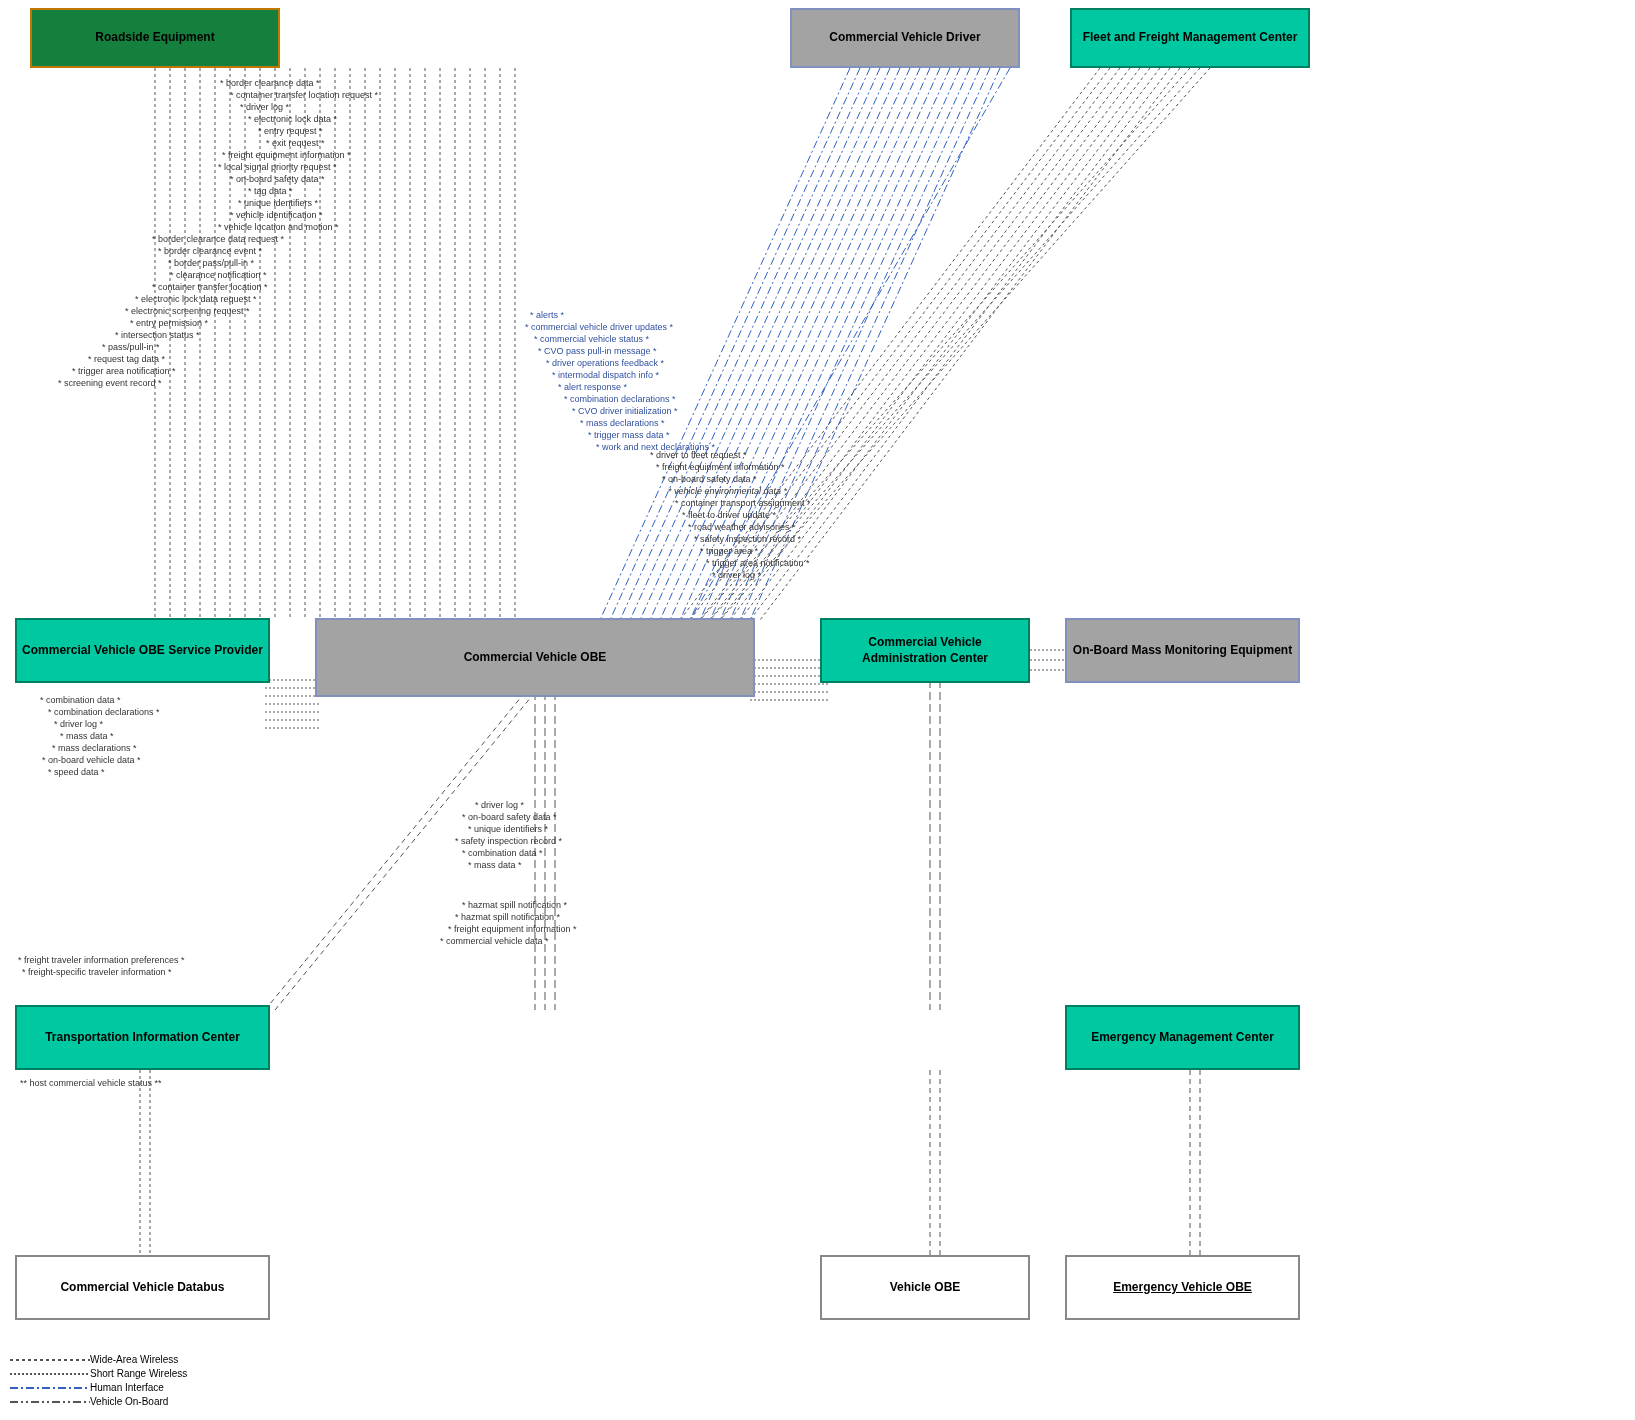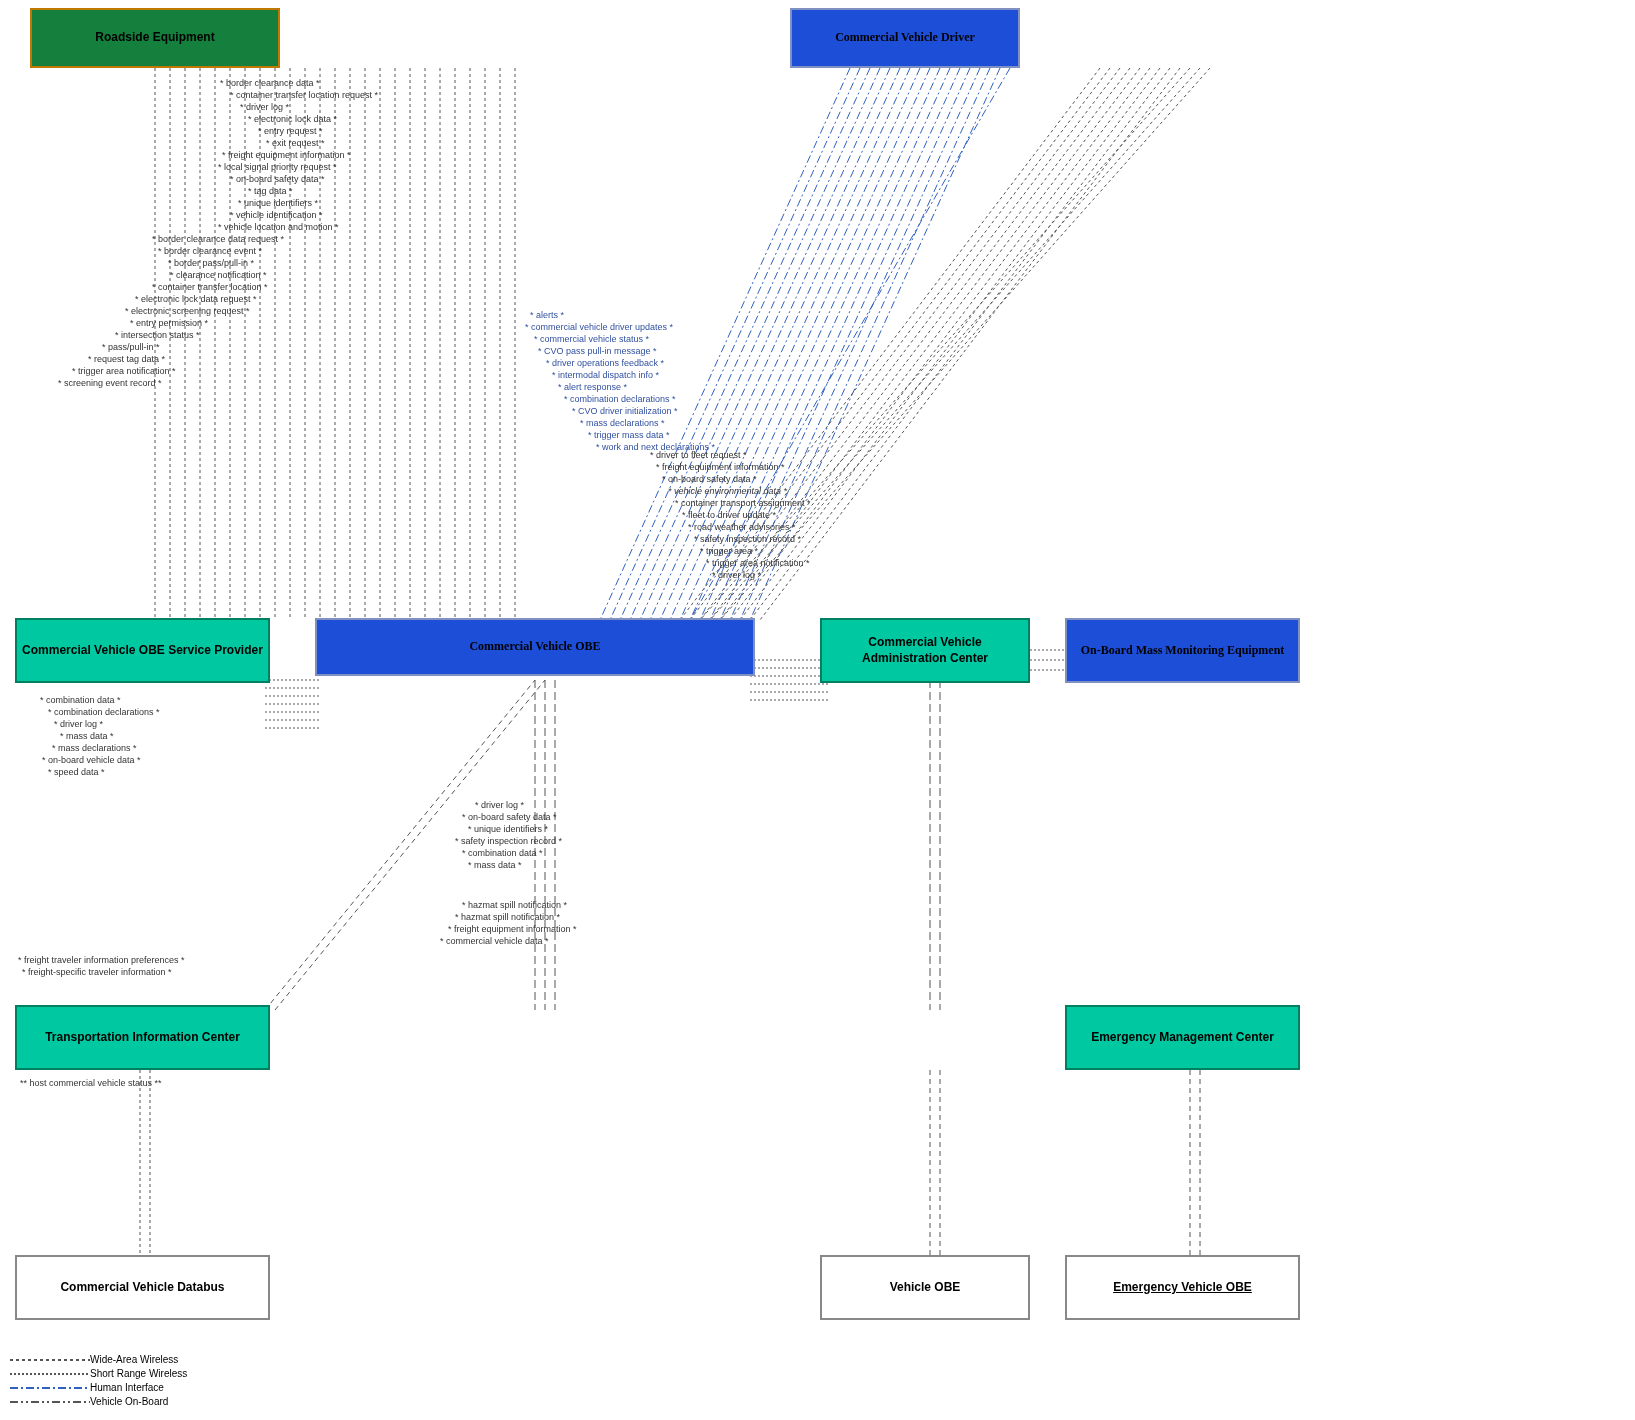--- a/index.html
+++ b/index.html
@@ -33,24 +33,23 @@
       background: #15803d;
       border-color: #c07800;
       color: #000;
     }
     .node-teal {
       background: #00c8a0;
       border-color: #008060;
       color: #000;
     }
     .node-purple {
-      background: #1d4ed8;
+      background: #a3a3a3;
       border-color: #8090c0;
       color: #000;
-      font-family: Liberation Serif, serif;
     }
     .node-white {
       background: #fff;
       border-color: #888;
       color: #000;
     }
     .label-text {
       position: absolute;
       font-size: 9px;
       color: #333;
@@ -183,26 +182,29 @@
   </svg>
 
   <div class="node node-orange" style="left:30px; top:8px; width:250px; height:60px;">
     <span>Roadside Equipment</span>
   </div>
 
   <div class="node node-purple" style="left:790px; top:8px; width:230px; height:60px;">
     <span>Commercial Vehicle Driver</span>
   </div>
 
+  <div class="node node-teal" style="left:1070px; top:8px; width:240px; height:60px;">
+    <span>Fleet and Freight Management Center</span>
+  </div>
 
   <div class="node node-teal" style="left:15px; top:618px; width:255px; height:65px;">
     <span>Commercial Vehicle OBE Service Provider</span>
   </div>
 
-  <div class="node node-purple" style="left:315px; top:618px; width:440px; height:58px;">
+  <div class="node node-purple" style="left:315px; top:618px; width:440px; height:79px;">
     <span>Commercial Vehicle OBE</span>
   </div>
 
   <div class="node node-teal" style="left:820px; top:618px; width:210px; height:65px;">
     <span>Commercial Vehicle Administration Center</span>
   </div>
 
   <div class="node node-purple" style="left:1065px; top:618px; width:235px; height:65px;">
     <span>On-Board Mass Monitoring Equipment</span>
   </div>

